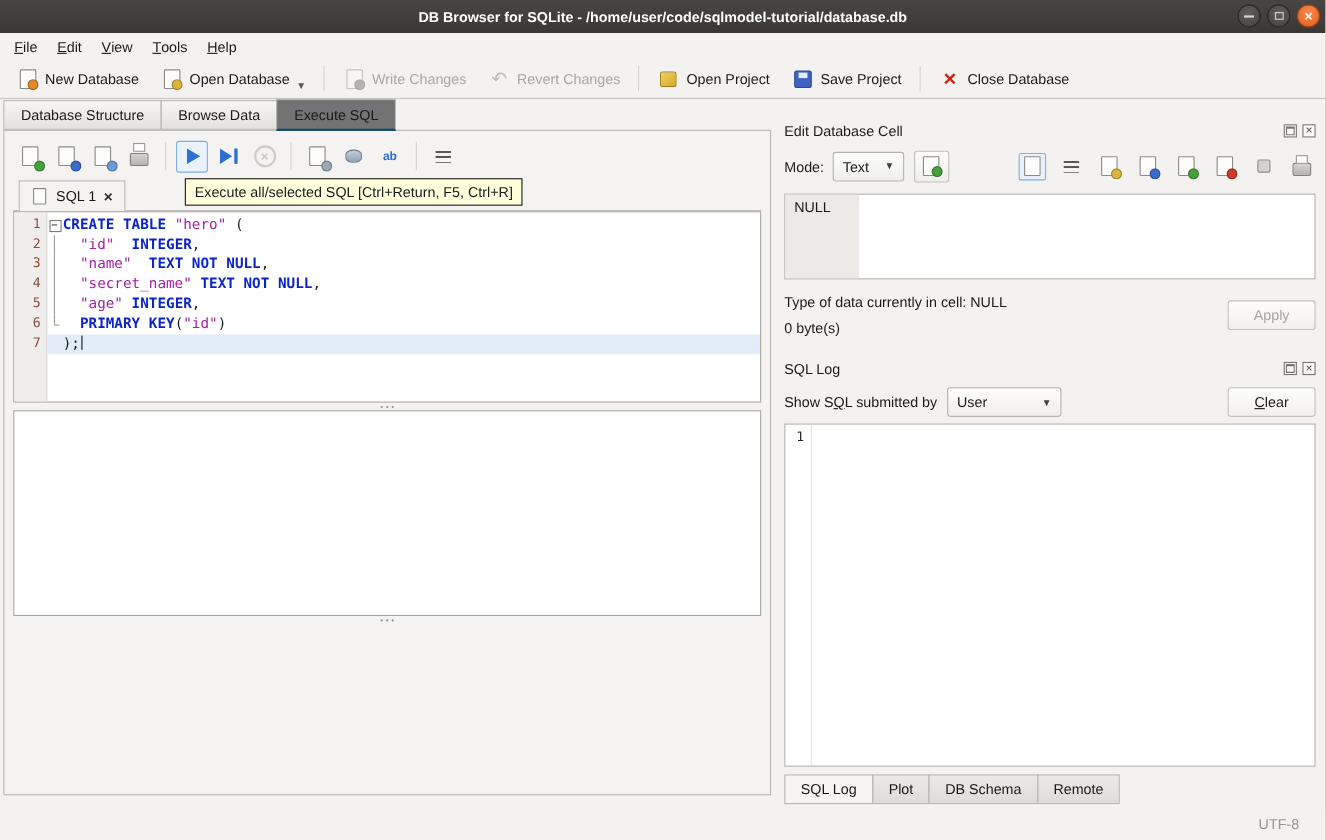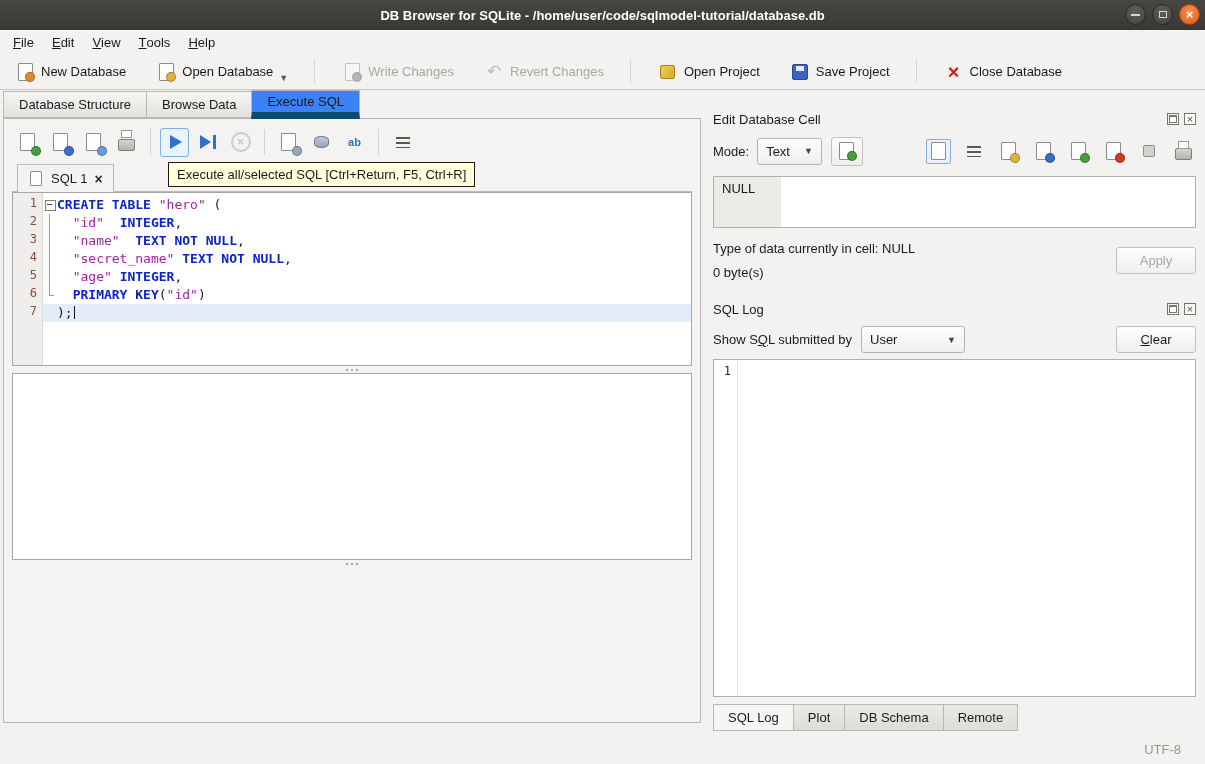--- a/index.html
+++ b/index.html
@@ -10,21 +10,21 @@
   .titlebar{position:absolute;top:0;left:0;right:0;height:30px;background:linear-gradient(#474642,#393835);display:flex;align-items:center;justify-content:center;color:#fff;font-weight:bold}
   .win-btns{position:absolute;right:5px;top:4px;display:flex;gap:6px}
   .wbtn{width:21px;height:21px;border-radius:50%;background:radial-gradient(circle at 50% 35%,#605e59,#434240);border:1px solid #282725;display:flex;align-items:center;justify-content:center;color:#d8d6d2;font-size:13px;line-height:1}
   .wbtn .bar{width:9px;height:2px;background:#d8d6d2}
   .wbtn .sq{width:8px;height:7px;border:1px solid #d8d6d2}
   .wbtn.close{background:radial-gradient(circle at 50% 35%,#fa8d4f,#e35a17);border-color:#aa4410;color:#fff;font-weight:bold}
 
   
   .menubar{position:absolute;top:30px;left:0;right:0;height:24px;display:flex;align-items:stretch;padding-left:4px;background:#f3f2f0}
   .menu-item{display:flex;align-items:center;padding:0 9px;cursor:default}
-  .toolbar{position:absolute;top:54px;left:0;right:0;height:36px;background:#f3f2f0;border-bottom:1px solid #c9c7c3;display:flex;align-items:center;padding:0 6px;gap:13px}
+  .toolbar{position:absolute;top:54px;left:0;right:0;height:36px;background:#f3f2f0;border-bottom:1px solid #c9c7c3;display:flex;align-items:center;padding:0 6px;gap:3px}
   .tbtn{display:flex;align-items:center;gap:5px;padding:3px 8px;border-radius:3px;white-space:nowrap}
   .tbtn.disabled{color:#a9a7a2}
   .tbtn.disabled .ci{opacity:.45;filter:grayscale(1)}
   .tsep{width:1px;align-self:stretch;margin:6px 5px;background:#d4d2ce}
   .caret{font-size:9px;color:#5a5855;align-self:flex-end;margin-left:1px}
 
   
   .ci{position:relative;width:22px;height:22px;display:inline-flex;align-items:center;justify-content:center;flex:0 0 auto}
   .ic-doc::before{content:"";width:13px;height:16px;background:#fdfdfc;border:1px solid #8d8b88;border-radius:1px}
   .bd-o::after,.bd-y::after,.bd-b::after,.bd-b2::after,.bd-g::after,.bd-gr::after,.bd-r::after{content:"";position:absolute;right:1px;bottom:1px;width:8px;height:8px;border-radius:50%;border:1px solid rgba(0,0,0,.28)}
@@ -47,21 +47,21 @@
   .ic-ab::before{content:"ab";font-size:11px;font-weight:bold;color:#2e6fd2}
   .ic-null::before{content:"";width:10px;height:10px;background:#d4d2cf;border:1px solid #908e8a;border-radius:2px}
   .ci.focusbox{border:1px solid #7fb0e2;background:#eaf3fc;border-radius:3px}
   .ci.selbox{border:1px solid #84aede;background:#e7f0fb;border-radius:2px}
   .ci.dis{opacity:.6}
 
   
   .left-pane{position:absolute;top:90px;left:0;width:706px;bottom:41px}
   .main-tabs{position:absolute;top:0;left:3px;height:29px;display:flex;align-items:center;z-index:3}
   .mtab{height:27px;display:flex;align-items:center;padding:0 15px;background:linear-gradient(#f7f6f4,#e3e1de);border:1px solid #b9b7b3;margin-right:-1px;white-space:nowrap}
-  .mtab.active{background:#3b82f6;height:29px;border-bottom:7px solid #0c4a6e}
+  .mtab.active{background:#737373;height:29px;border-bottom:2px solid #0c4a6e}
   .tab-frame{position:absolute;top:28px;left:3px;right:5px;bottom:0;border:1px solid #b9b7b3;background:#f4f3f1;display:flex;flex-direction:column;padding:4px 8px 8px}
   .sqlbar{display:flex;align-items:center;height:38px;gap:4px;padding-left:1px}
   .sqlbar .ci{width:29px;height:29px}
   .sqltab-row{display:flex;align-items:flex-end;height:30px;border-bottom:1px solid #bdbbb7;margin-top:1px}
   .sqltab{height:28px;display:flex;align-items:center;gap:7px;padding:0 10px;background:#f4f3f1;border:1px solid #bdbbb7;border-bottom:none;margin-left:5px;margin-bottom:-1px}
   .sqltab .ci{width:16px;height:16px}
   .sqltab .ic-doc::before{width:10px;height:13px}
   .tab-close{font-weight:bold;font-size:14px;color:#2e2c2a;line-height:1}
 
   .editor{height:174px;border:1px solid #a9a7a3;background:#fff;display:flex;overflow:hidden}
@@ -95,21 +95,21 @@
   .dkb{width:12px;height:12px;border:1px solid #77756f;background:#fbfaf9;display:flex;align-items:center;justify-content:center;margin-left:5px;color:#55534f}
   .dkb.float::before{content:"";width:6px;height:5px;border:1px solid #77756f;border-top-width:2px}
   .dkb.closex::before{content:"×";font-size:11px;line-height:1}
   .mode-row{display:flex;align-items:center;margin-top:6px;height:30px}
   .mode-row .lbl{margin-right:8px}
   .combo{height:27px;border:1px solid #b5b3af;border-radius:3px;background:linear-gradient(#fdfdfc,#f0efed);display:flex;align-items:center;padding:0 8px;gap:14px}
   .combo .arr{font-size:9px;color:#444240}
   .iconbtn{width:32px;height:29px;border:1px solid #c2c0bc;border-radius:3px;background:linear-gradient(#fcfcfb,#efeeec);display:flex;align-items:center;justify-content:center;margin-left:9px}
   .cell-icons{margin-left:auto;display:flex;align-items:center;gap:10px}
   .cell-icons .ci{width:25px;height:25px}
-  .cell-edit{margin-top:10px;height:52px;border:1px solid #b2b0ac;background:#fff;position:relative}
+  .cell-edit{margin-top:10px;height:78px;border:1px solid #b2b0ac;background:#fff;position:relative}
   .cell-strip{position:absolute;left:0;top:0;bottom:0;width:67px;background:#eceae7}
   .cell-text{position:absolute;left:8px;top:4px}
   .info-row{display:flex;align-items:center;margin-top:13px}
   .info-texts{flex:1;display:flex;flex-direction:column;gap:9px}
   .btn{min-width:80px;height:27px;border:1px solid #c2c0bc;border-radius:3px;background:linear-gradient(#fdfdfc,#f1f0ee);display:flex;align-items:center;justify-content:center;padding:0 12px;white-space:nowrap}
   .btn.disabled{color:#a7a5a1}
   .hd2{margin-top:18px}
   .filter-row{display:flex;align-items:center;margin-top:6px}
   .filter-row .combo{margin-left:9px;min-width:104px;justify-content:space-between}
   .filter-row .btn{margin-left:auto}

